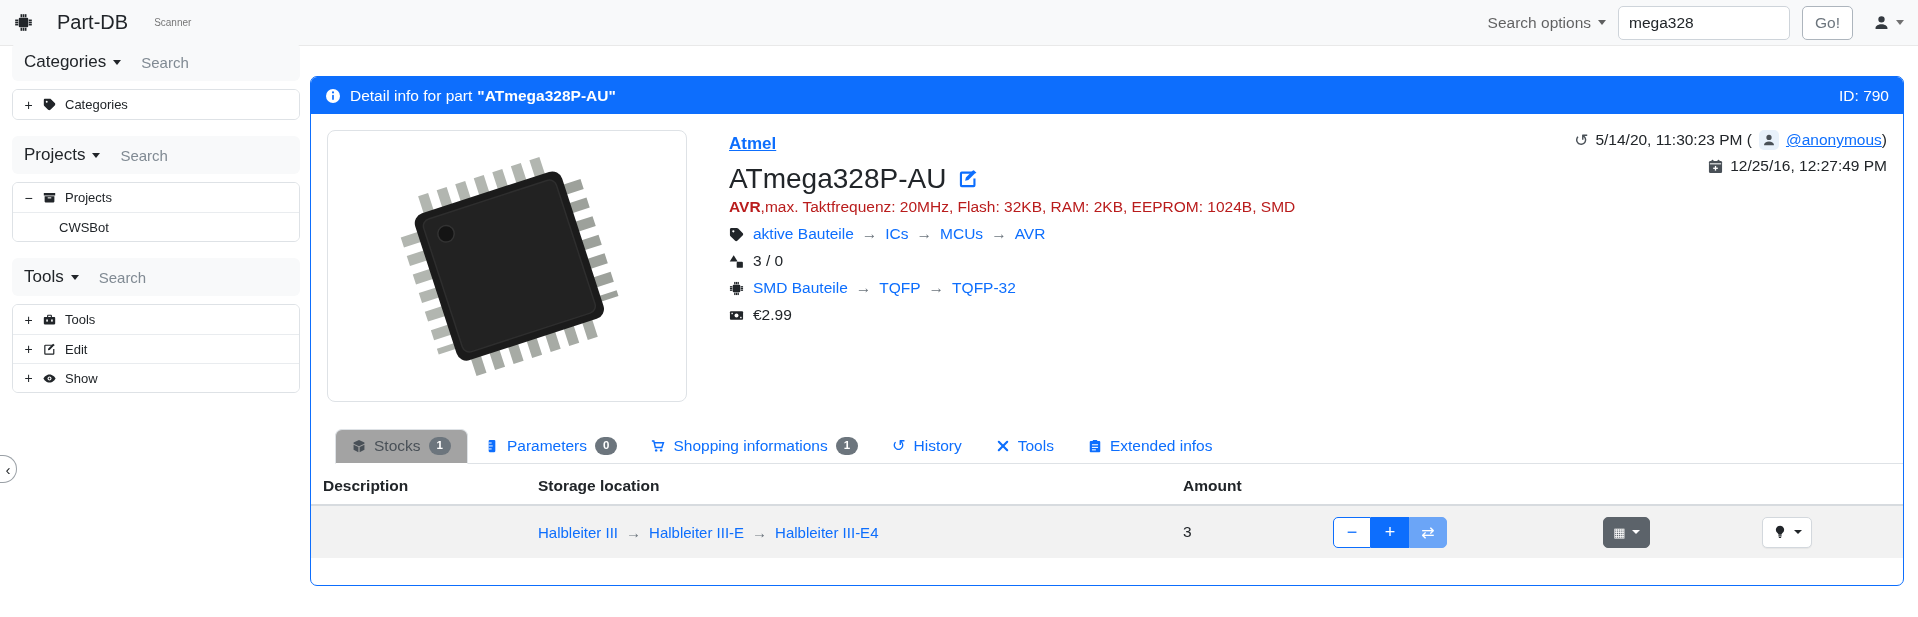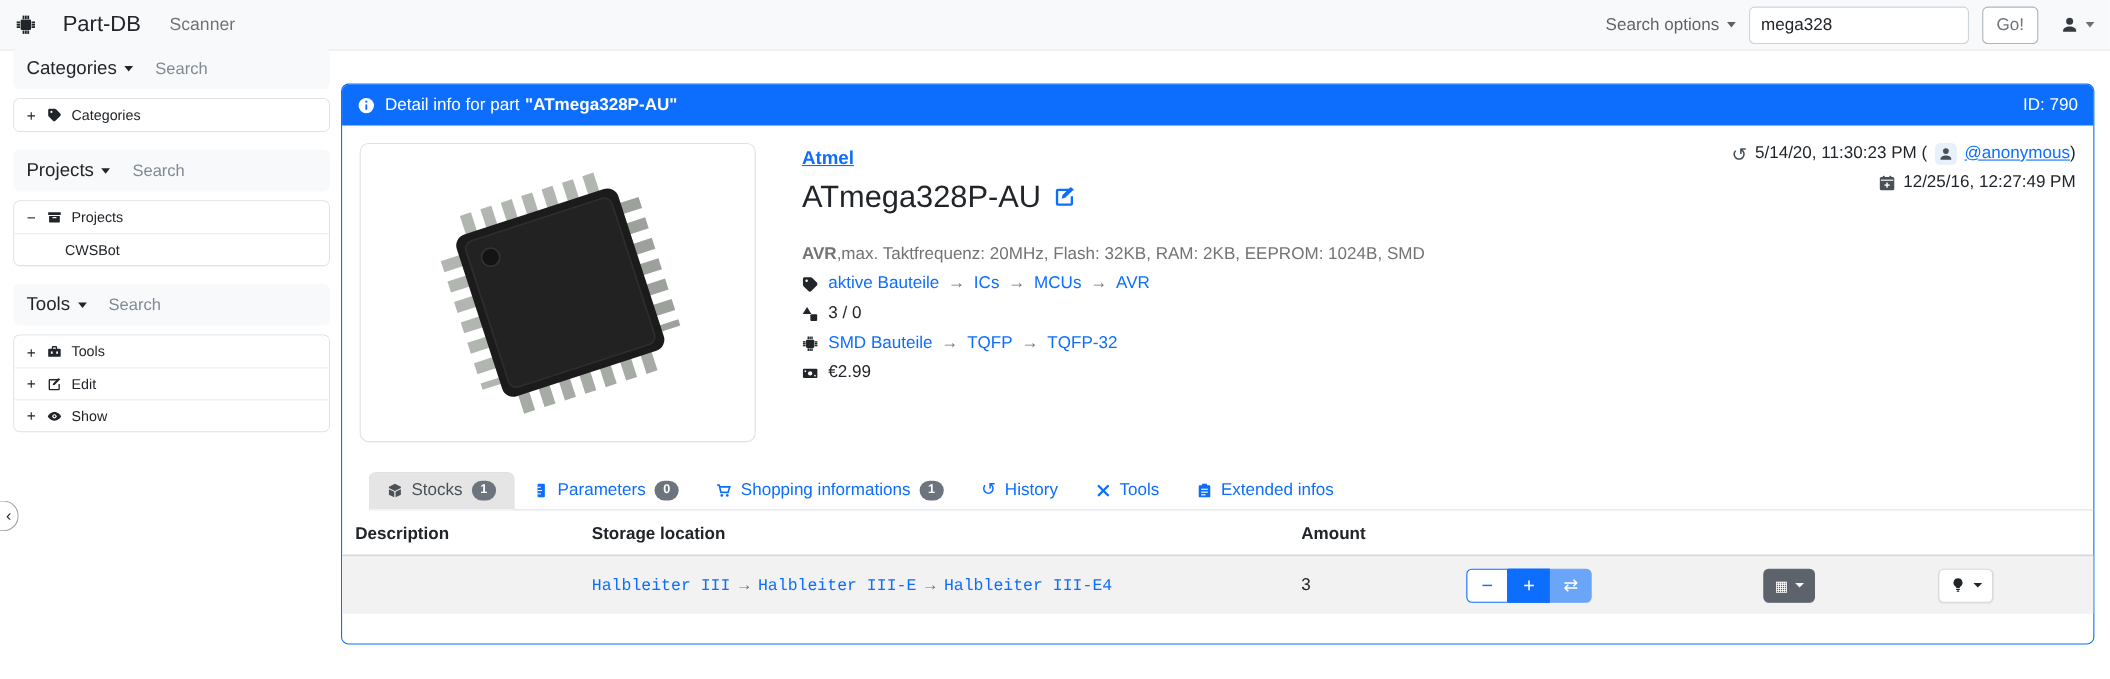--- a/index.html
+++ b/index.html
@@ -7,26 +7,26 @@
               font-family:"Liberation Sans","DejaVu Sans",sans-serif; color:#212529; }
   .ic { width:1em; height:1em; vertical-align:-0.12em; fill:currentColor; }
   a, .link { color:#0d6efd; text-decoration:none; cursor:pointer; }
   .u { text-decoration:underline; }
 
   
   .navbar { position:absolute; top:0; left:0; width:1918px; height:46px; background:#f8f9fa;
             border-bottom:1px solid #e9e9e9; display:flex; align-items:center; padding:0 14px; }
   .brand { display:flex; align-items:center; gap:24px; font-size:20px; color:#212529; cursor:pointer; }
   .brand .ic { font-size:19px; }
-  .nav-item { margin-left:26px; font-size:16px; color:rgba(0,0,0,.55); cursor:pointer; }
+  .nav-item { margin-left:26px; font-size:10px; color:rgba(0,0,0,.55); cursor:pointer; }
   .nav-right { margin-left:auto; display:flex; align-items:center; gap:12px; }
   .search-options { font-size:15.5px; color:rgba(0,0,0,.62); cursor:pointer; display:flex; align-items:center; gap:7px;margin-left:44px; }
   .caret { display:inline-block; width:0; height:0; border-left:4.5px solid transparent;
            border-right:4.5px solid transparent; border-top:5px solid currentColor; }
-  .search-input { width:200px; height:34px; border:1px solid #ced4da; border-radius:5px;
+  .search-input { width:172px; height:34px; border:1px solid #ced4da; border-radius:5px;
                   padding:0 10px; font-size:15.5px; color:#212529; background:#fff;
                   font-family:"Liberation Sans",sans-serif; }
   .go-btn { height:34px; padding:0 12px; font-size:15.5px; color:#6c757d; background:#fff;
             border:1px solid #adb5bd; border-radius:5px; cursor:pointer;
             font-family:"Liberation Sans",sans-serif; }
   .user-menu { display:flex; align-items:center; gap:6px; color:#343a40; cursor:pointer; margin-left:8px; }
   .user-menu .ic { font-size:17px; }
   .user-menu .caret { color:rgba(0,0,0,.55); }
 
   
@@ -61,53 +61,53 @@
   .hdr-id { margin-left:auto;text-align:right; }
 
   .card-body { display:flex; padding:16px 16px 0 16px; gap:42px; }
   .part-img { width:360px; height:272px; border:1px solid #dee2e6; border-radius:8px;
               background:#fff; display:flex; align-items:center; justify-content:center; flex:0 0 auto; }
   .part-info { flex:1 1 auto; padding-top:4px; }
   .mfr-link { font-size:17px; font-weight:bold; }
   .part-title { font-size:28px; font-weight:500; color:#212529; margin-top:9px;
                 display:flex; align-items:center; gap:12px; }
   .part-title .ic { font-size:20px; color:#0d6efd; cursor:pointer; }
-  .part-desc { font-size:15.5px; margin-top:27px; color:#737373; }
+  .part-desc { font-size:15.5px; margin-top:3px; color:#b91c1c; }
   .info-row { display:flex; align-items:center; gap:9px; margin-top:9px; font-size:15.5px; }
   .info-row .ic { font-size:15px; color:#212529; }
   .crumbs { display:flex; align-items:center; gap:8px; font-weight:500; }
   .arr { color:#6c757d; font-weight:bold; }
   .arr::before { content:"\2192"; }
 
   .part-meta { width:440px; text-align:right; font-size:15.5px; color:#212529; flex:0 0 auto; }
   .meta-row { display:flex; justify-content:flex-end; align-items:center; gap:7px; margin-bottom:7px; }
   .meta-row .glyph { color:#495057; font-size:17px; line-height:1; }
   .meta-row .ic { color:#495057; font-size:15px; }
   .avatar { width:20px; height:20px; border-radius:5px; background:#e8f1fb; display:inline-flex;
             align-items:center; justify-content:center; color:#85b6e4; }
   .avatar .ic { font-size:14px; }
 
   
   .tabbar { display:flex; align-items:flex-end; margin:27px 0 0 24px; border-bottom:1px solid #dee2e6;
             padding-right:16px; }
   .tab { display:flex; align-items:center; gap:8px; padding:7px 16px 8px 16px; font-size:15.5px;
          color:#0d6efd; cursor:pointer; border:1px solid transparent; margin-bottom:-1px; }
   .tab .ic { font-size:14px; }
-  .tab.active { color:#495057; background:#e5e5e5; border-color:#dee2e6 #dee2e6 #fff #dee2e6;
+  .tab.active { color:#495057; background:#a3a3a3; border-color:#dee2e6 #dee2e6 #fff #dee2e6;
                 border-radius:7px 7px 0 0; }
   .badge { background:#6c757d; color:#fff; font-size:11.5px; font-weight:bold; border-radius:50rem;
            padding:3px 8px; line-height:1; }
 
   
   .tbl { width:100%; font-size:15.5px; }
   .thead { display:flex; padding:13px 0 9px 12px; font-weight:bold; color:#212529;
            border-bottom:2px solid #d7dbdf; }
   .c1 { width:215px; } .c2 { width:645px; } .c3 { width:150px; }
   .trow { display:flex; align-items:center; background:#f2f2f2; height:52px; padding-left:12px; }
-  .loc-crumbs { display:flex; align-items:flex-end; gap:8px; font-size:15px;font-family:Liberation Mono, monospace; }
+  .loc-crumbs { display:flex; align-items:flex-end; gap:8px; font-size:15px; }
   .c4 { display:flex; align-items:center; }
   .btn { height:31px; display:inline-flex; align-items:center; justify-content:center;
          cursor:pointer; font-size:16px; border:1px solid transparent;
          font-family:"Liberation Sans",sans-serif; }
   .btn-minus { width:38px; background:#fff; border-color:#0d6efd; color:#0d6efd;
                border-radius:5px 0 0 5px; font-size:18px; }
   .btn-plus { width:38px; background:#0d6efd; border-color:#0d6efd; color:#fff; font-size:18px; }
   .btn-swap { width:38px; background:#6ba5f7; border-color:#6ba5f7; color:#fff;
               border-radius:0 5px 5px 0; font-size:16px; }
   .btn-grid { width:47px; margin-left:156px; background:#5c636a; border-color:#5c636a; color:#fff;

